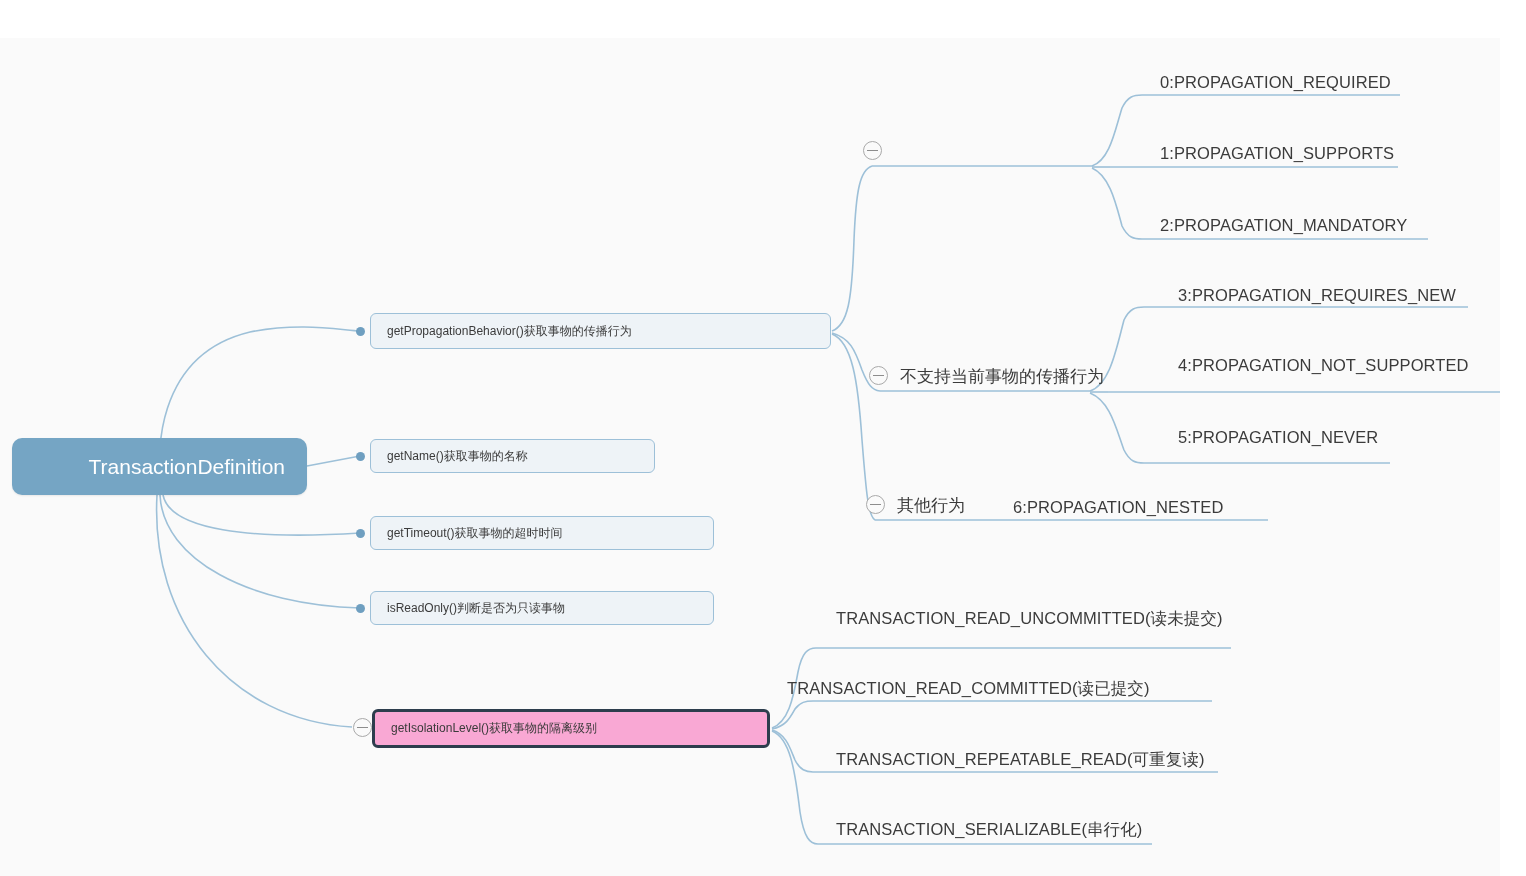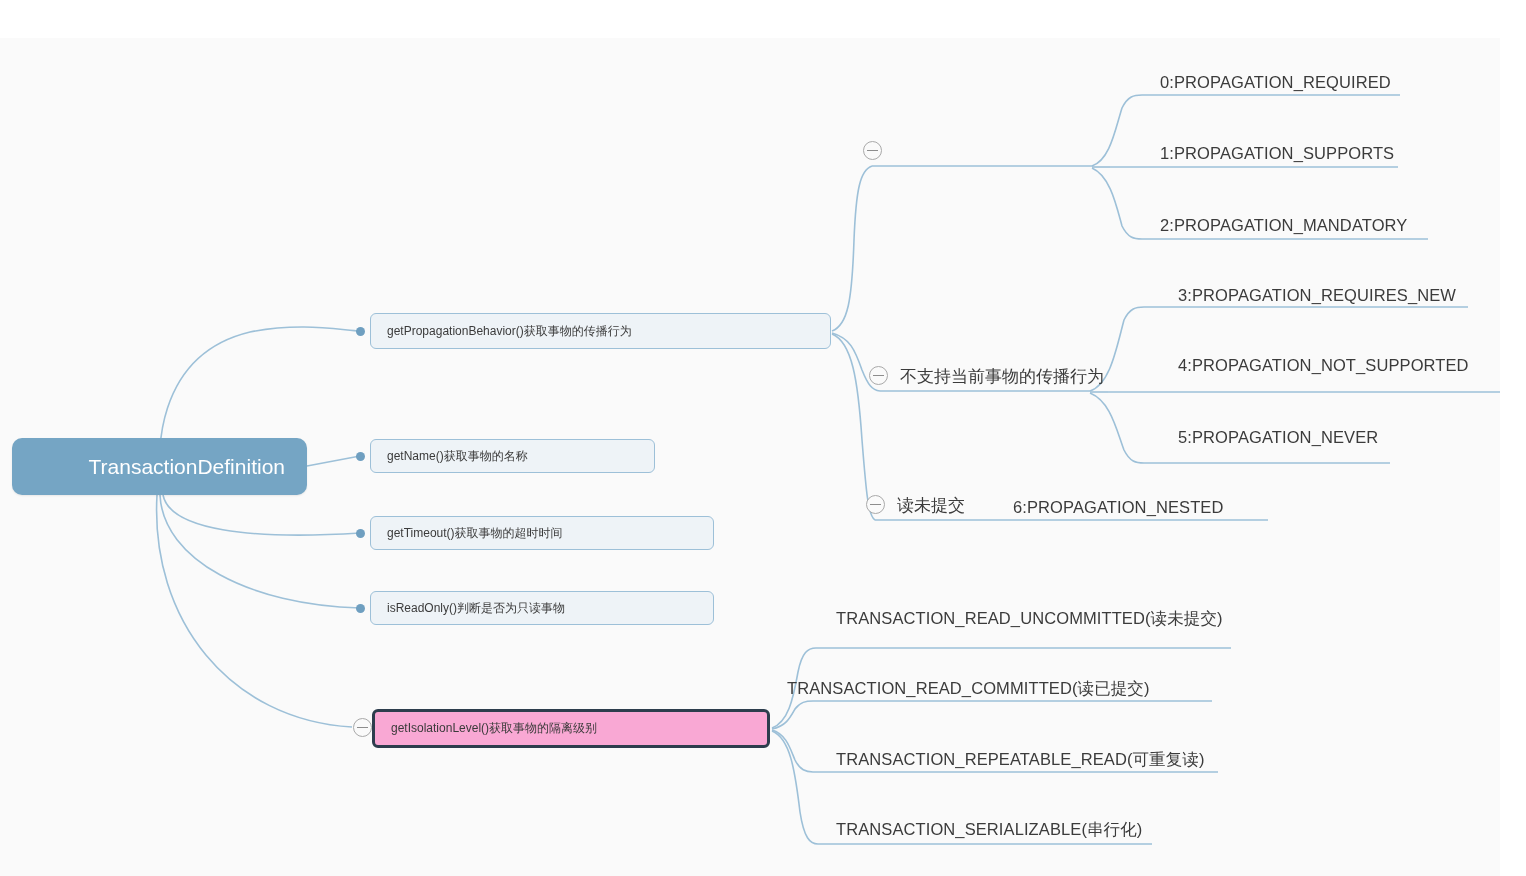--- a/index.html
+++ b/index.html
@@ -176,21 +176,21 @@
 
   <div class="toggle" style="left:863px;top:141px;"></div>
 
   <div class="toggle" style="left:869px;top:366px;"></div>
   <div class="node plain-node" style="left:900px;top:361px;height:30px;">
     <span class="plain-label">不支持当前事物的传播行为</span>
   </div>
 
   <div class="toggle" style="left:866px;top:495px;"></div>
   <div class="node plain-node" style="left:897px;top:490px;height:30px;">
-    <span class="plain-label">读未提交</span>
+    <span class="plain-label">其他行为</span>
   </div>
 
   <div class="node leaf-node" style="left:1160px;top:70px;height:24px;">
     <span>0:PROPAGATION_REQUIRED</span>
   </div>
   <div class="node leaf-node" style="left:1160px;top:141px;height:24px;">
     <span>1:PROPAGATION_SUPPORTS</span>
   </div>
   <div class="node leaf-node" style="left:1160px;top:213px;height:24px;">
     <span>2:PROPAGATION_MANDATORY</span>

